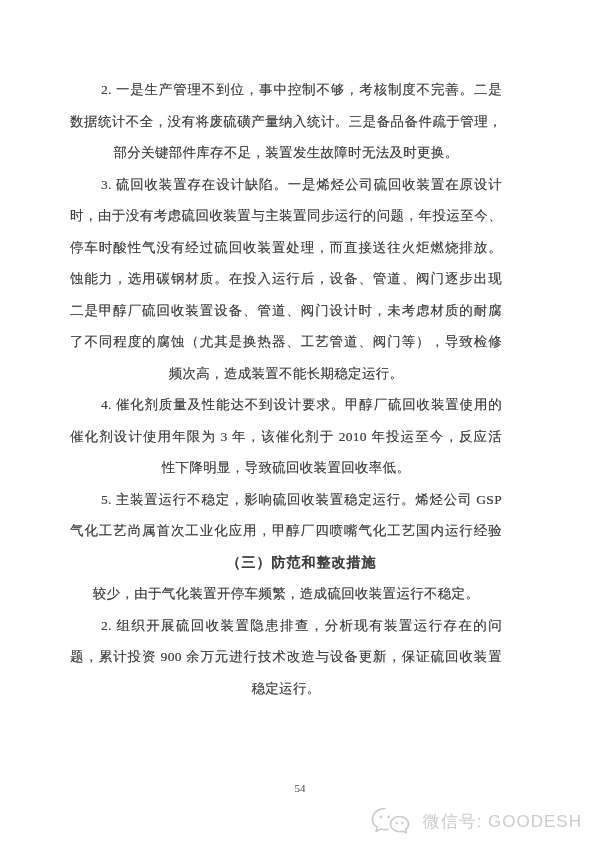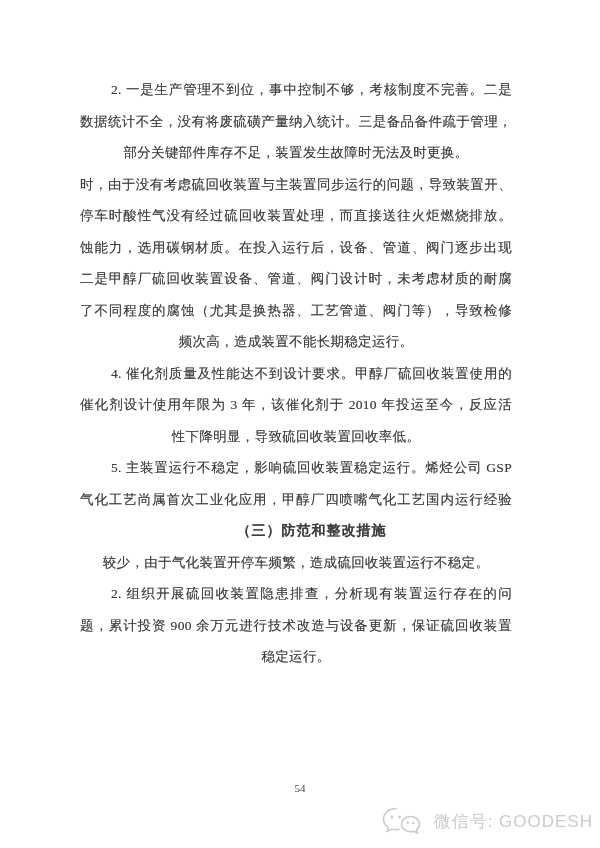--- a/index.html
+++ b/index.html
@@ -7,21 +7,21 @@
     position: relative;
     width: 600px;
     height: 848px;
     background: #ffffff;
     overflow: hidden;
     font-family: "Liberation Serif", "DejaVu Serif", serif;
     color: #3d3d3d;
   }
   .content {
     position: absolute;
-    left: 80px;
+    left: 70px;
     top: 74px;
     width: 432px;
     font-size: 13.5px;
   }
   .line {
     height: 31.5px;
     line-height: 31.5px;
     overflow: hidden;
     text-align: center;
     letter-spacing: 0.3px;
@@ -45,42 +45,43 @@
     top: 782px;
     left: 0;
     width: 100%;
     text-align: center;
     font-size: 11px;
     color: #4a4a4a;
   }
   .watermark {
     position: absolute;
     top: 806px;
-    right: 7px;
+    right: 18px;
     display: flex;
     align-items: center;
     gap: 13px;
     color: #cbcbcb;
     font-family: "Liberation Sans", "DejaVu Sans", sans-serif;
     font-size: 17px;
     letter-spacing: 1px;
     user-select: none;
   }
   .wm-icon { display: inline-flex; align-items: center; }
 </style>
 </head>
 <body>
 
 <div class="page">
 
   <div class="content">
     <div class="line ind fill">2. 一是生产管理不到位，事中控制不够，考核制度不完善。二是</div>
     <div class="line fill">数据统计不全，没有将废硫磺产量纳入统计。三是备品备件疏于管理，</div>
     <div class="line">部分关键部件库存不足，装置发生故障时无法及时更换。</div>
-    <div class="line fill">时，由于没有考虑硫回收装置与主装置同步运行的问题，导致装置开、</div>
+    <div class="line ind fill">3. 硫回收装置存在设计缺陷。一是烯烃公司硫回收装置在原设计</div>
+    <div class="line fill">时，由于没有考虑硫回收装置与主装置同步运行的问题，年投运至今、</div>
     <div class="line fill">停车时酸性气没有经过硫回收装置处理，而直接送往火炬燃烧排放。</div>
     <div class="line fill">蚀能力，选用碳钢材质。在投入运行后，设备、管道、阀门逐步出现</div>
     <div class="line fill">二是甲醇厂硫回收装置设备、管道、阀门设计时，未考虑材质的耐腐</div>
     <div class="line fill">了不同程度的腐蚀（尤其是换热器、工艺管道、阀门等），导致检修</div>
     <div class="line">频次高，造成装置不能长期稳定运行。</div>
     <div class="line ind fill">4. 催化剂质量及性能达不到设计要求。甲醇厂硫回收装置使用的</div>
     <div class="line fill">催化剂设计使用年限为 3 年，该催化剂于 2010 年投运至今，反应活</div>
     <div class="line">性下降明显，导致硫回收装置回收率低。</div>
     <div class="line ind fill">5. 主装置运行不稳定，影响硫回收装置稳定运行。烯烃公司 GSP</div>
     <div class="line fill">气化工艺尚属首次工业化应用，甲醇厂四喷嘴气化工艺国内运行经验</div>

